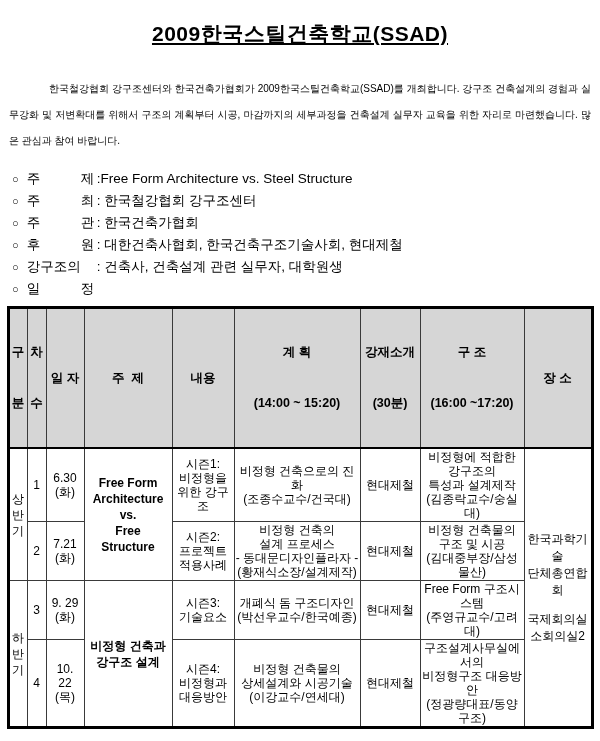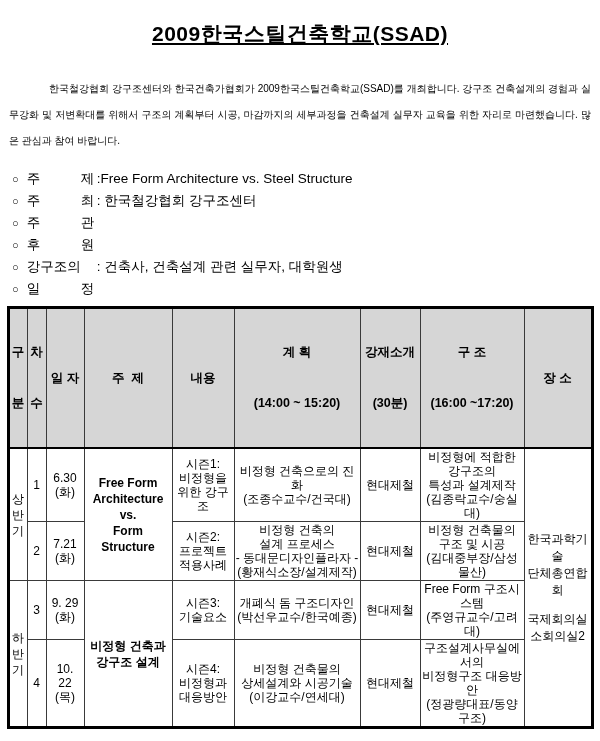--- a/index.html
+++ b/index.html
@@ -44,24 +44,26 @@
       <span class="val">:Free Form Architecture vs. Steel Structure</span>
     </div>
     <div class="brow">
       <span class="mk">○</span>
       <span class="lbl">주　　　최</span>
       <span class="val">: 한국철강협회 강구조센터</span>
     </div>
     <div class="brow">
       <span class="mk">○</span>
       <span class="lbl">주　　　관</span>
+      <span class="val">: 한국건축가협회</span>
     </div>
     <div class="brow">
       <span class="mk">○</span>
       <span class="lbl">후　　　원</span>
+      <span class="val">: 대한건축사협회, 한국건축구조기술사회, 현대제철</span>
     </div>
     <div class="brow">
       <span class="mk">○</span>
       <span class="lbl">강구조의</span>
       <span class="val">: 건축사, 건축설계 관련 실무자, 대학원생</span>
     </div>
     <div class="brow">
       <span class="mk">○</span>
       <span class="lbl">일　　　정</span>
       <span class="val"></span>
@@ -117,21 +119,21 @@
         </td>
         <td>1</td>
         <td>
           <div>6.30</div>
           <div>(화)</div>
         </td>
         <td rowspan="2" class="topic-cell">
           <div>Free Form</div>
           <div>Architecture</div>
           <div>vs.</div>
-          <div>Form</div>
+          <div>Free</div>
           <div>Structure</div>
         </td>
         <td>
           <div>시즌1:</div>
           <div>비정형을</div>
           <div>위한 강구조</div>
         </td>
         <td>
           <div>비정형 건축으로의 진화</div>
           <div>(조종수교수/건국대)</div>

